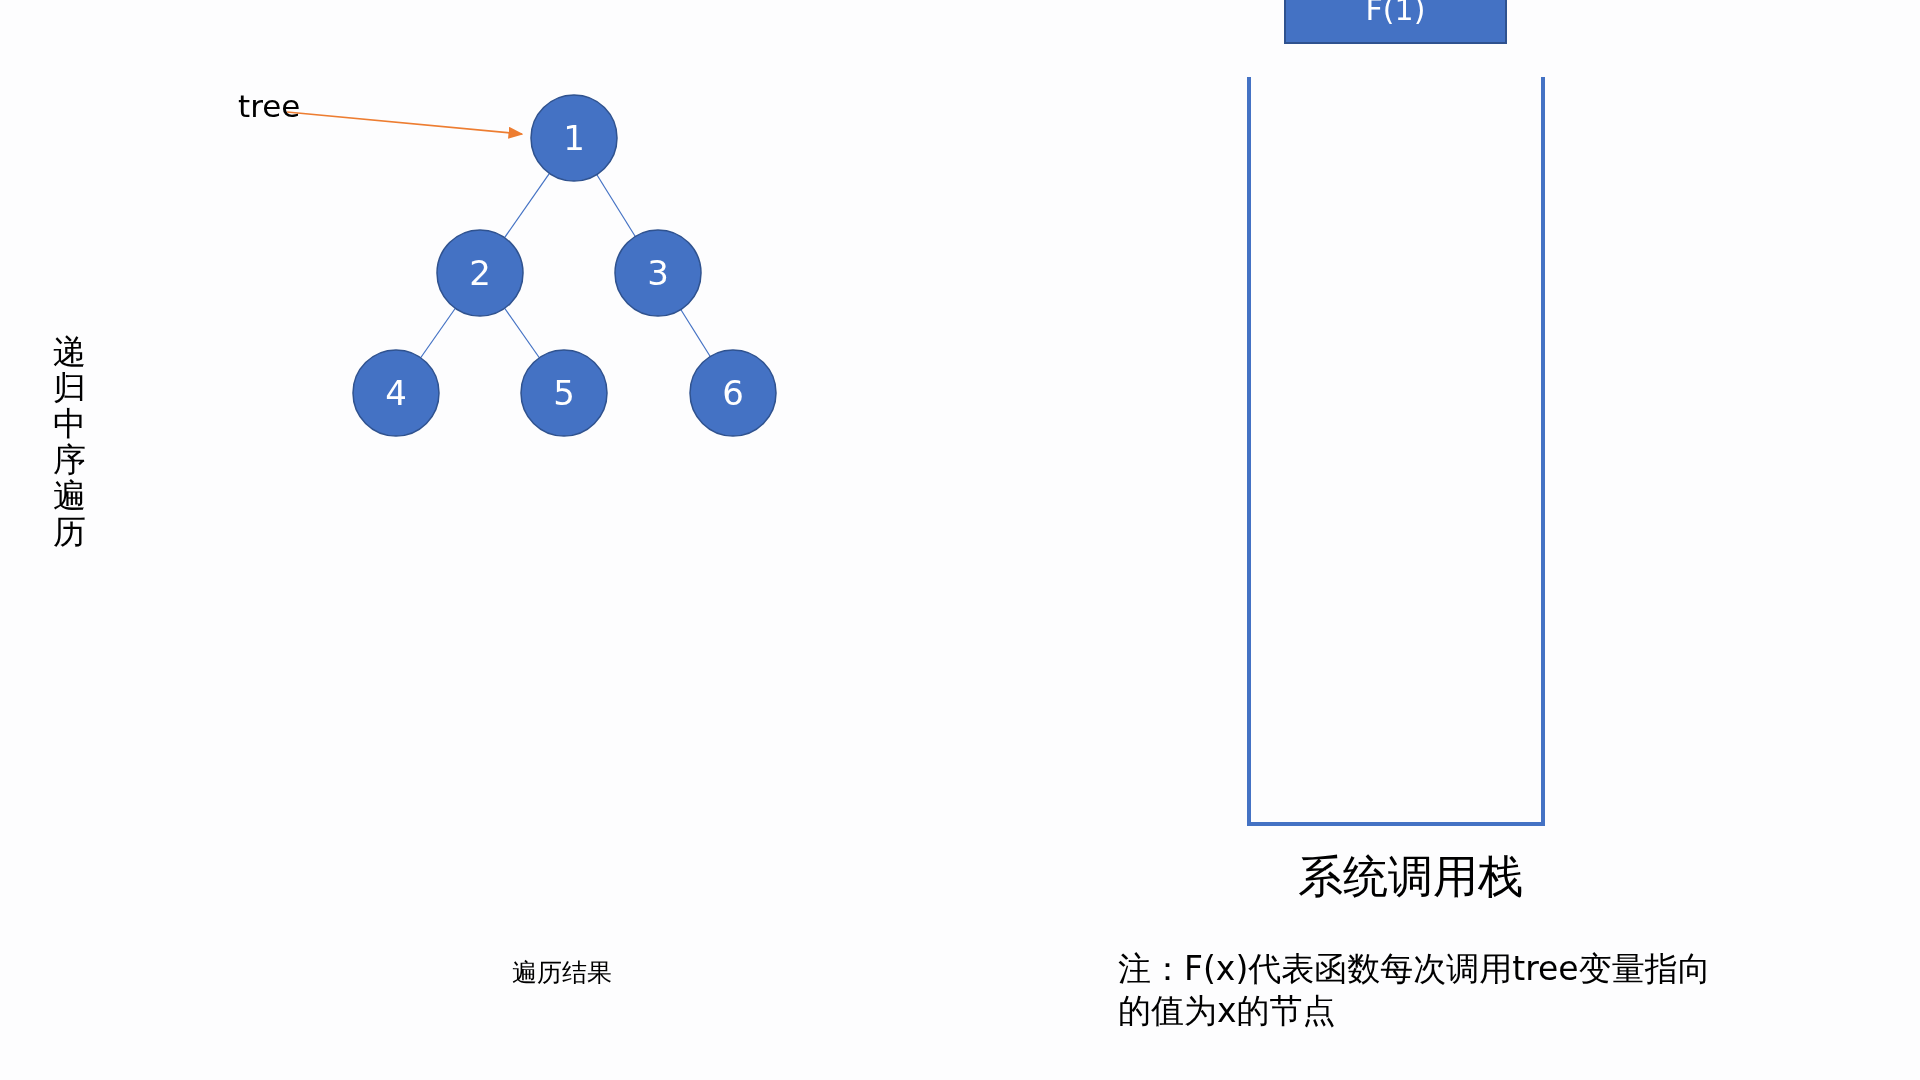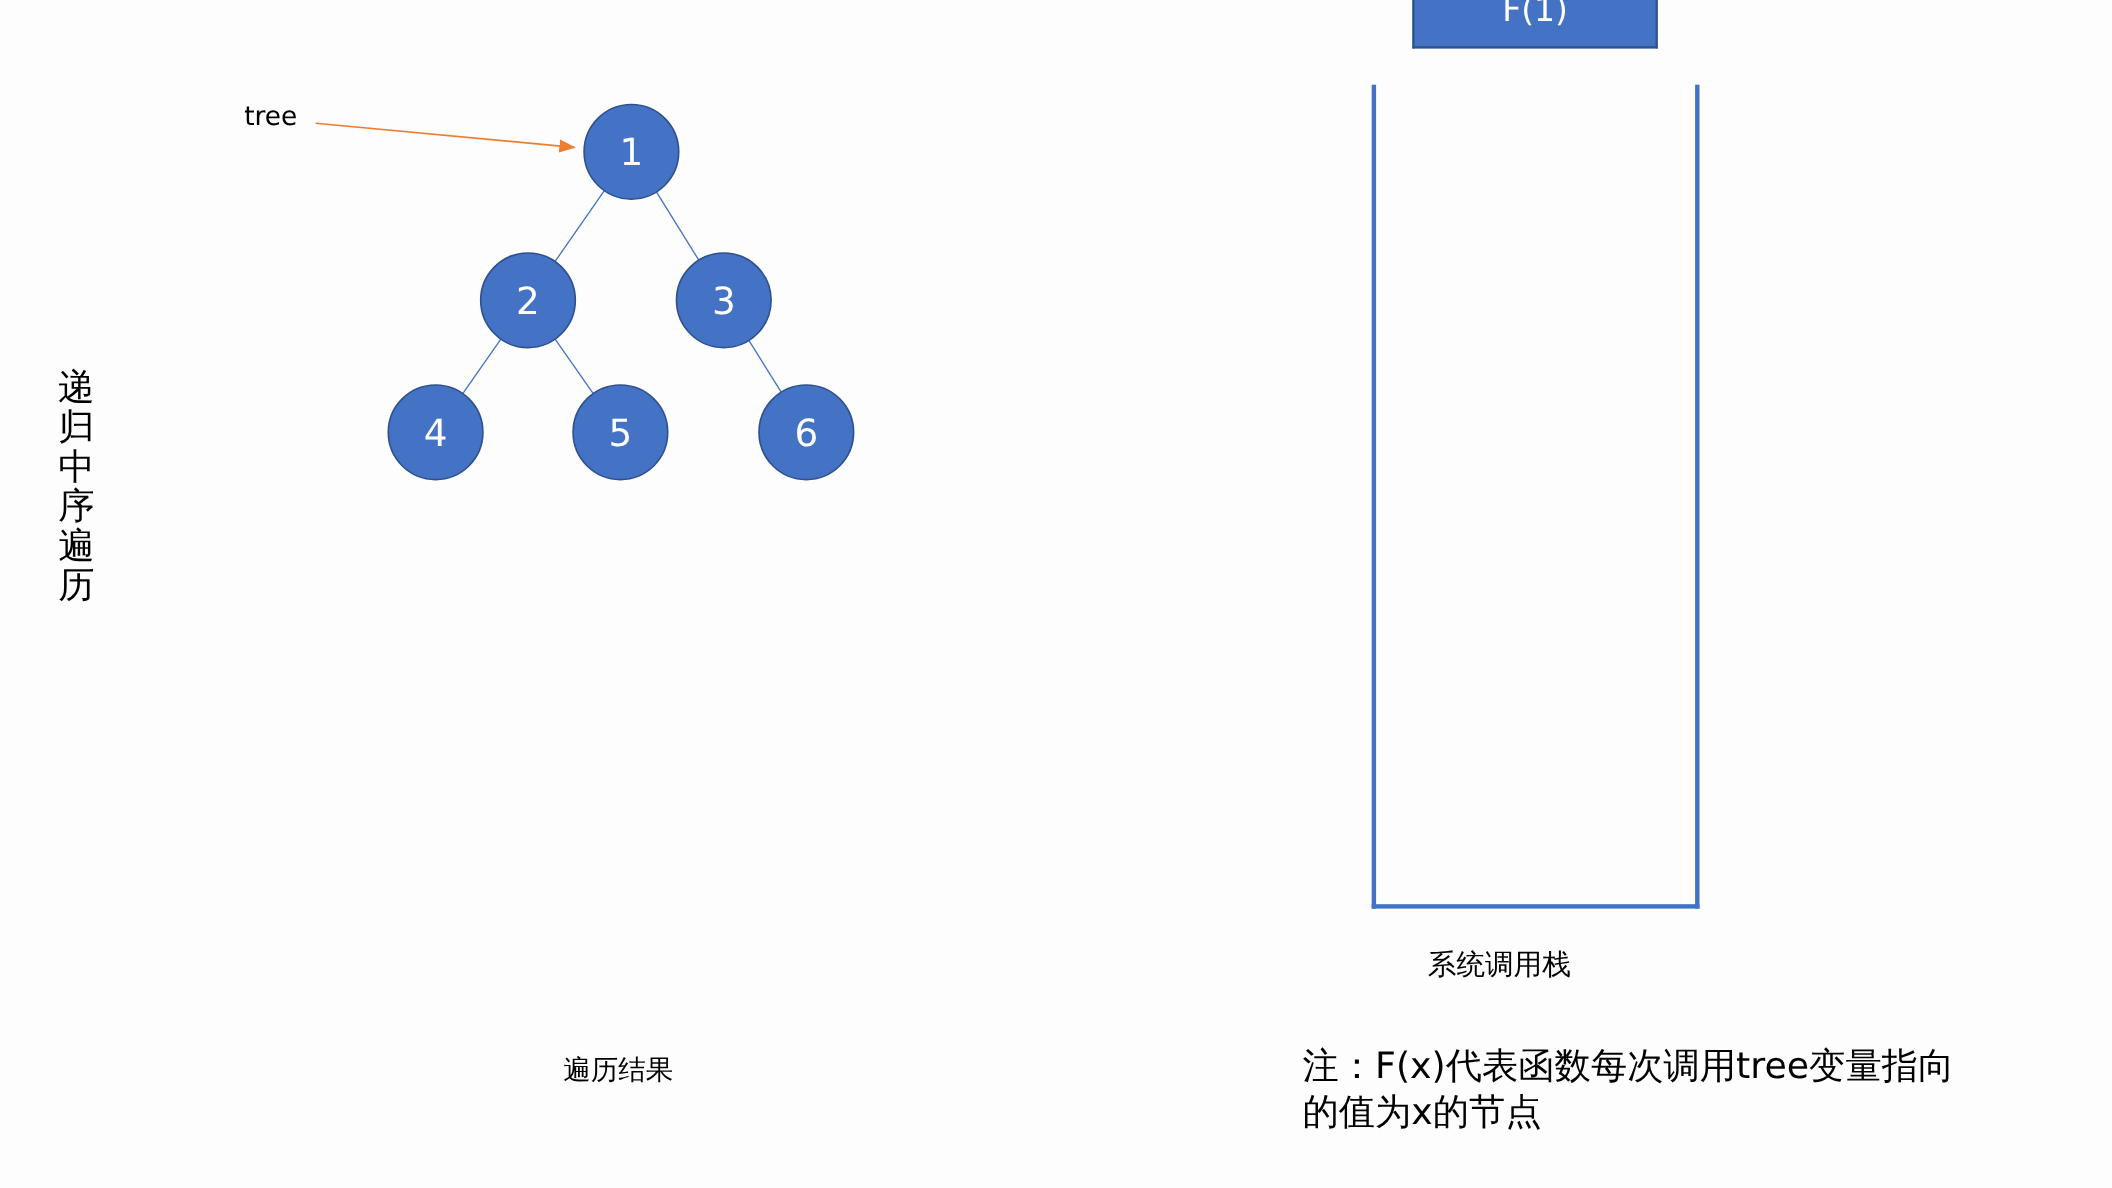--- a/index.html
+++ b/index.html
@@ -1,28 +1,28 @@
 <!DOCTYPE html>
 <html><head>
   <meta charset="utf-8">
   <style>
     html, body { margin:0; padding:0; }
     body { width:1920px; height:1080px; background:#fdfdfe; position:relative; overflow:hidden;
       font-family:"DejaVu Sans","Liberation Sans",sans-serif; color:#000; }
     .abs { position:absolute; }
     .vtitle { left:46px; top:334px; width:40px; font-size:33px; line-height:36px; text-align:right; word-break:break-all; }
-    .tree-label { left:222px; top:88px; font-size:24px; line-height:36px;text-align:center; }
+    .tree-label { left:238px; top:88px; font-size:31px; line-height:36px;text-align:center; }
     svg.diagram { position:absolute; left:0; top:0; }
     .node-text { fill:#fff; font-size:34px; font-family:"DejaVu Sans","Liberation Sans",sans-serif; }
     .result-label { left:512px; top:952px; font-size:25px; line-height:42px; }
     .frame-box { left:1284px; top:-4px; width:223px; height:48px; background:#4472c4; border:2px solid #2f528f; border-top:none;
       color:#fff; font-size:30px; line-height:28px; text-align:center; box-sizing:border-box; }
     .stack { left:1247px; top:77px; width:298px; height:749px; border:4px solid #4472c4; border-top:none; box-sizing:border-box; }
-    .stack-label { left:1298px; top:856px; font-size:26px; line-height:42px; }
-    .note { left:1184px; top:948px; width:600px; font-size:33px; line-height:42px; }
+    .stack-label { left:1298px; top:856px; font-size:45px; line-height:42px; }
+    .note { left:1118px; top:948px; width:600px; font-size:33px; line-height:42px; }
   </style>
 </head>
 <body>
 
 <div class="abs vtitle">递归中序遍历</div>
 
 <div class="abs tree-label">tree</div>
 
 <svg class="diagram" width="1920" height="1080">
   <defs>

